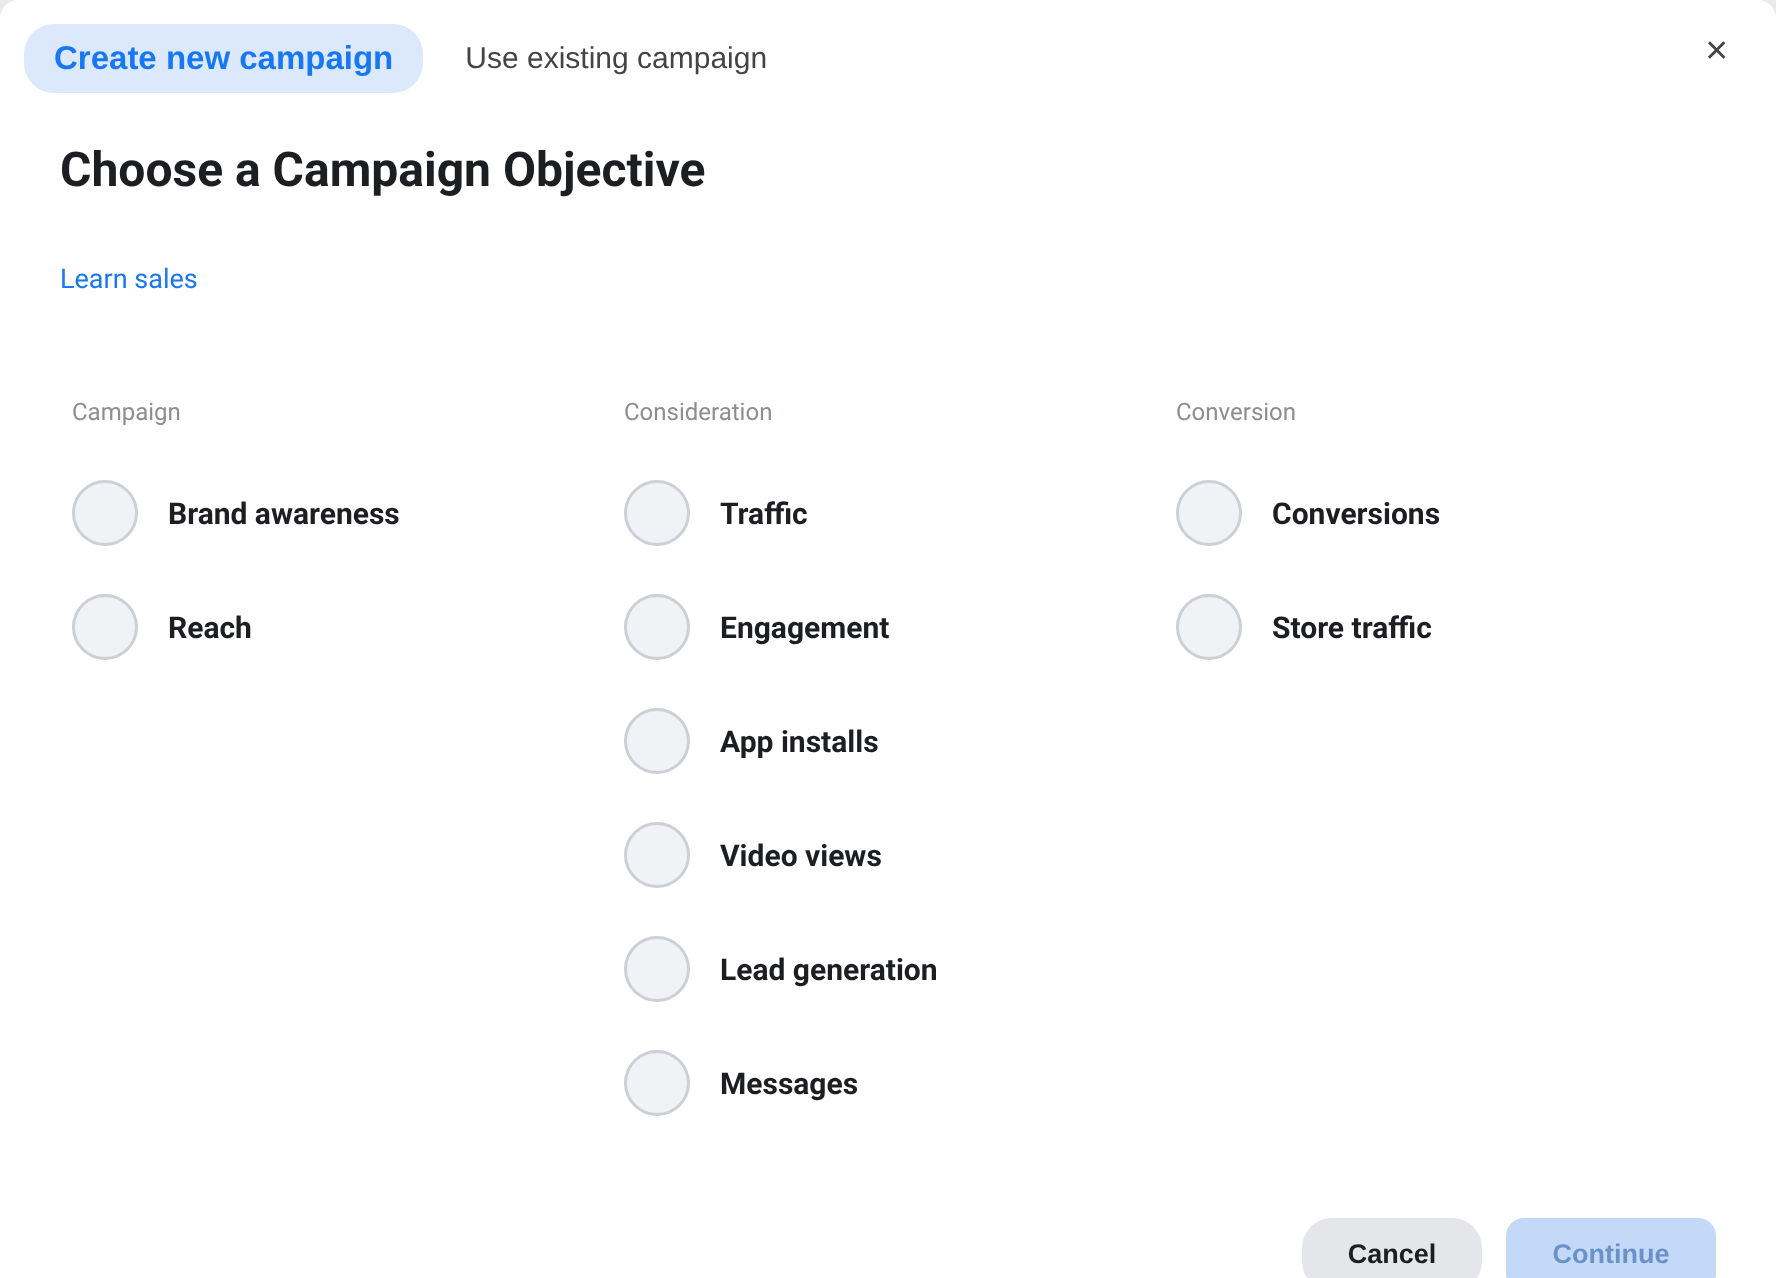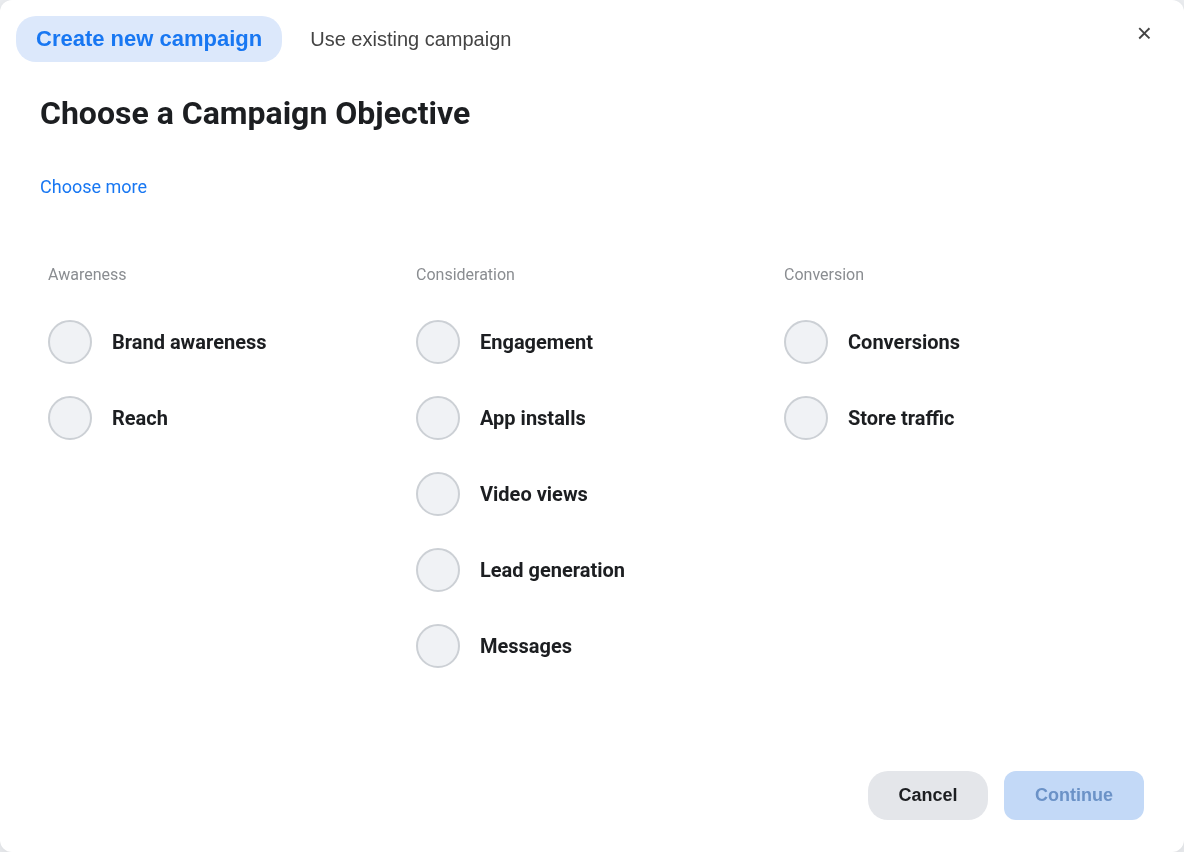--- a/index.html
+++ b/index.html
@@ -185,38 +185,42 @@
 <div class="dialog">
 
   <div class="dialog-header">
     <button class="tab-create">Create new campaign</button>
     <button class="tab-existing">Use existing campaign</button>
     <button class="close-btn">×</button>
   </div>
 
   <div class="dialog-body">
     <h1 class="section-title">Choose a Campaign Objective</h1>
-    <a class="learn-more">Choose more</a>
+    <a class="learn-more">Learn sales</a>
 
     <div class="objectives-grid">
 
       <div class="column">
-        <div class="column-title">Awareness</div>
+        <div class="column-title">Campaign</div>
         <div class="option-item">
           <div class="radio-circle"></div>
           <span class="option-label">Brand awareness</span>
         </div>
         <div class="option-item">
           <div class="radio-circle"></div>
           <span class="option-label">Reach</span>
         </div>
       </div>
 
       <div class="column">
         <div class="column-title">Consideration</div>
+        <div class="option-item">
+          <div class="radio-circle"></div>
+          <span class="option-label">Traffic</span>
+        </div>
         <div class="option-item">
           <div class="radio-circle"></div>
           <span class="option-label">Engagement</span>
         </div>
         <div class="option-item">
           <div class="radio-circle"></div>
           <span class="option-label">App installs</span>
         </div>
         <div class="option-item">
           <div class="radio-circle"></div>

